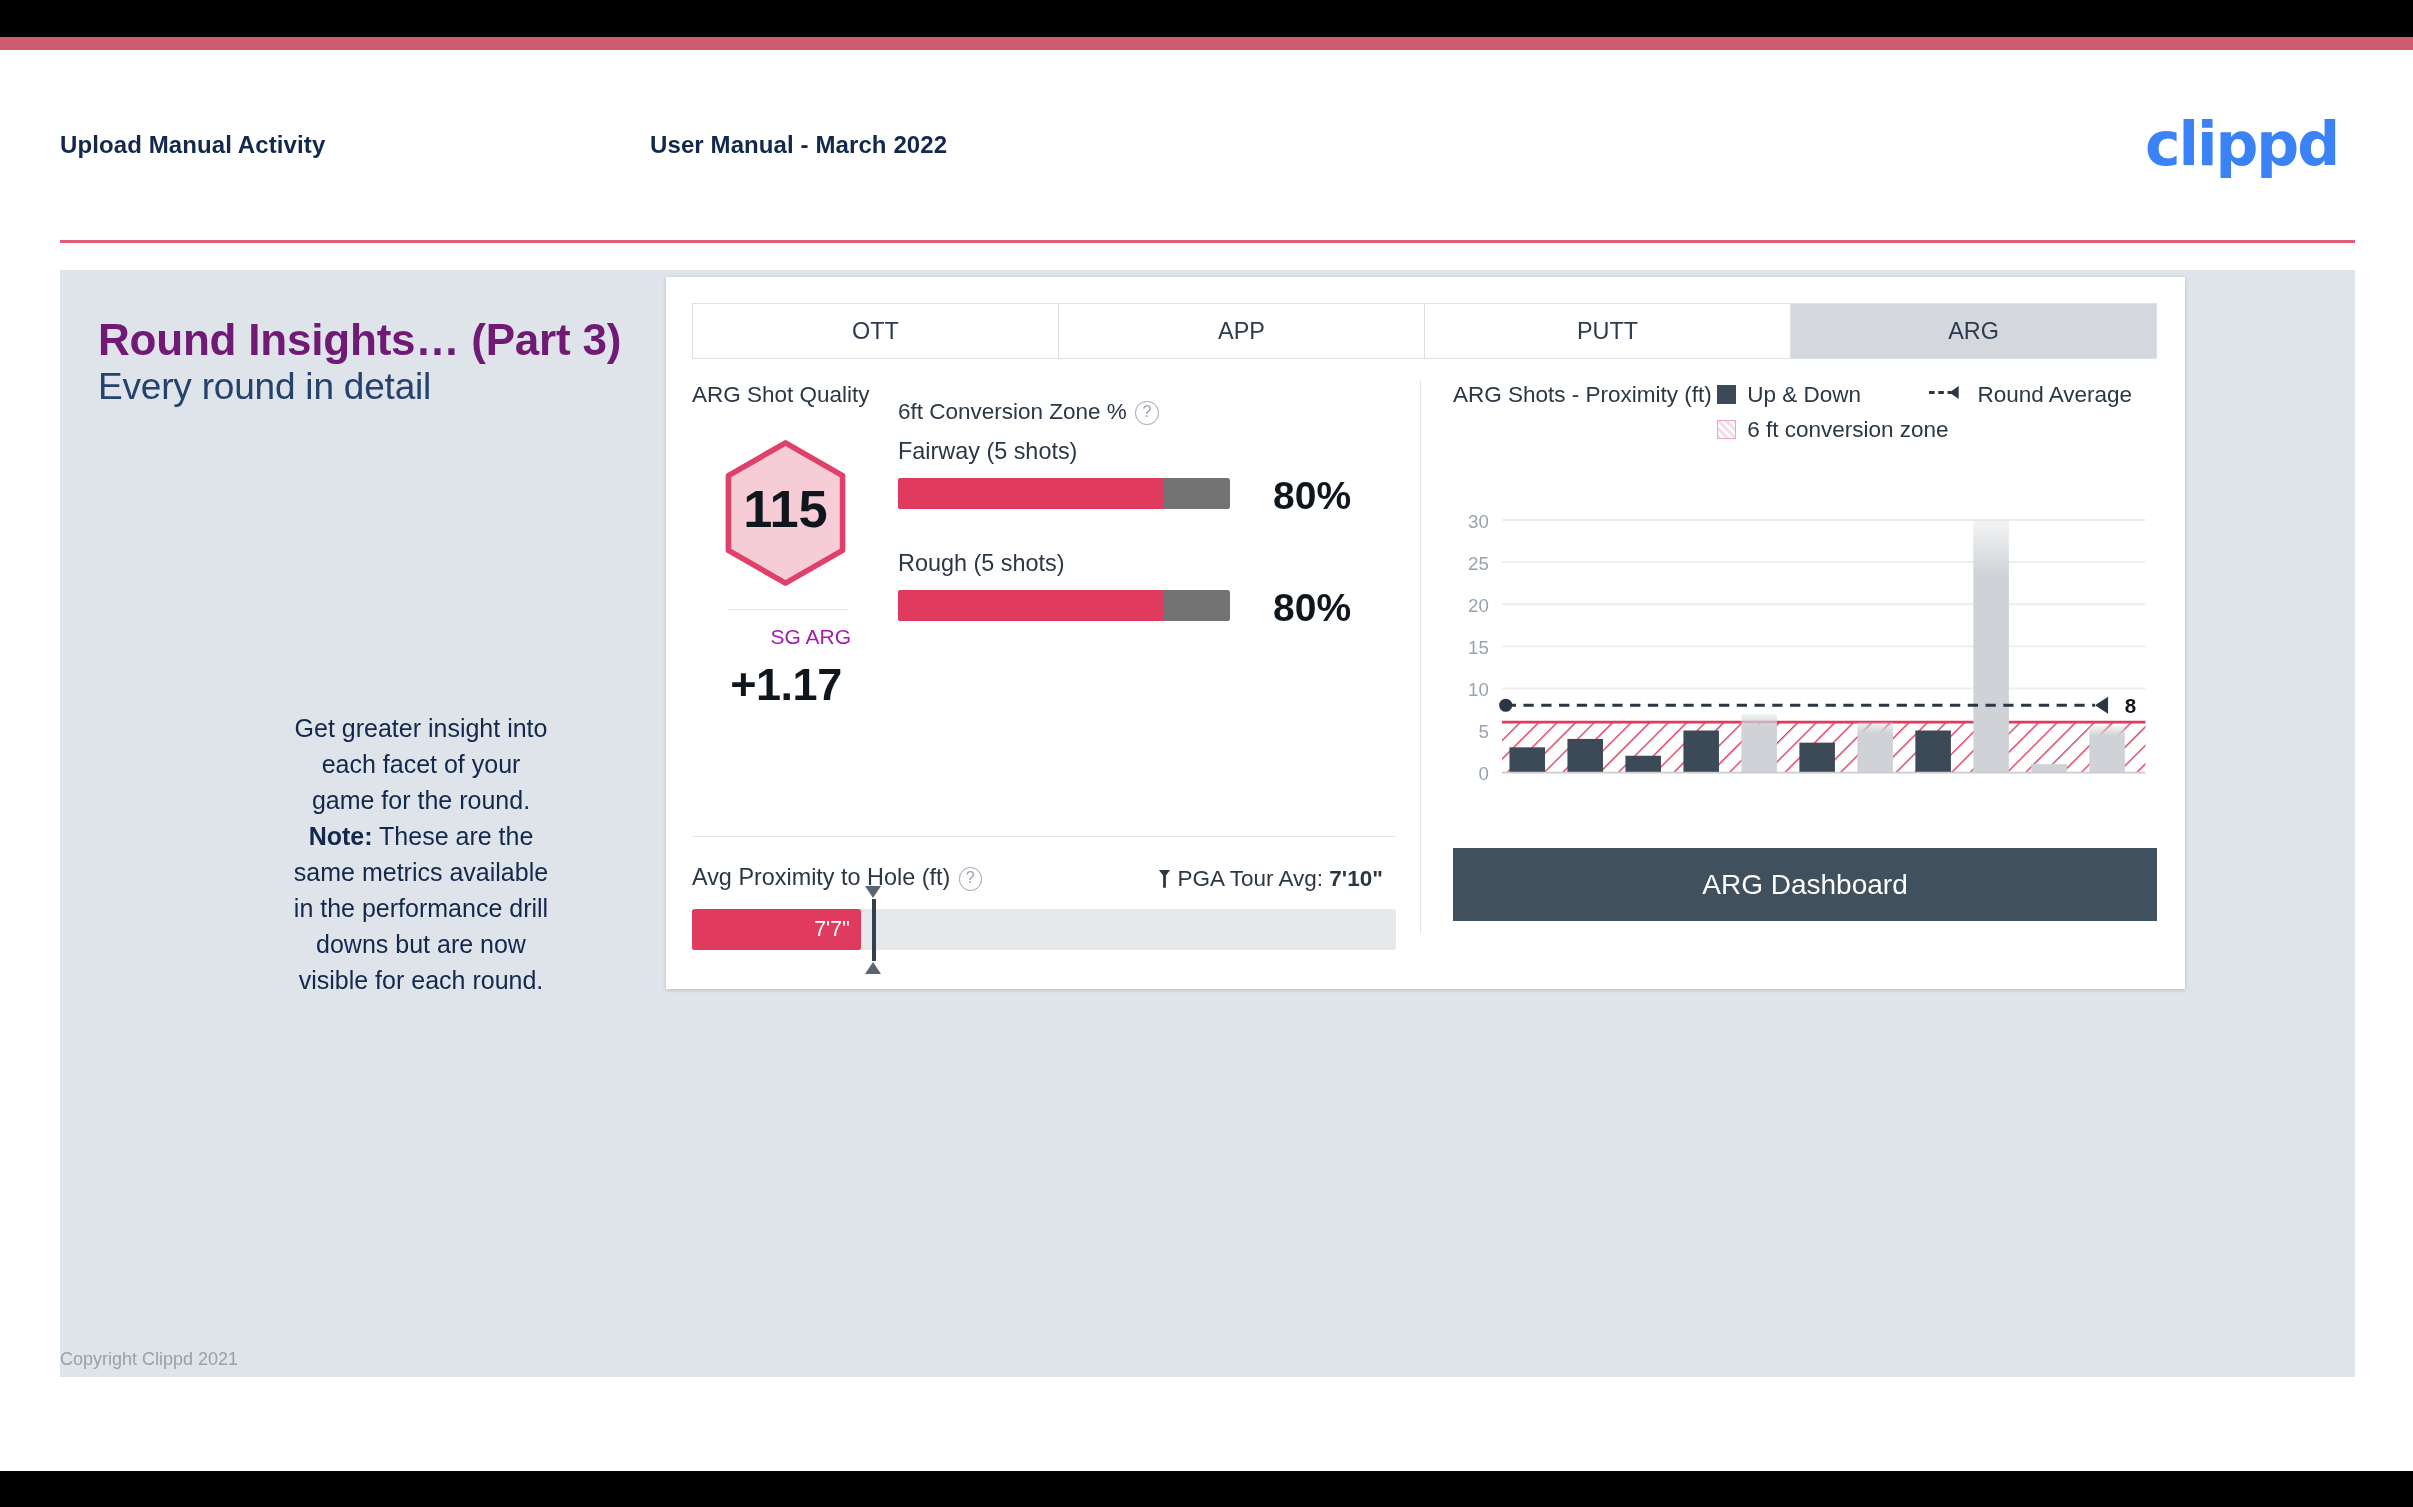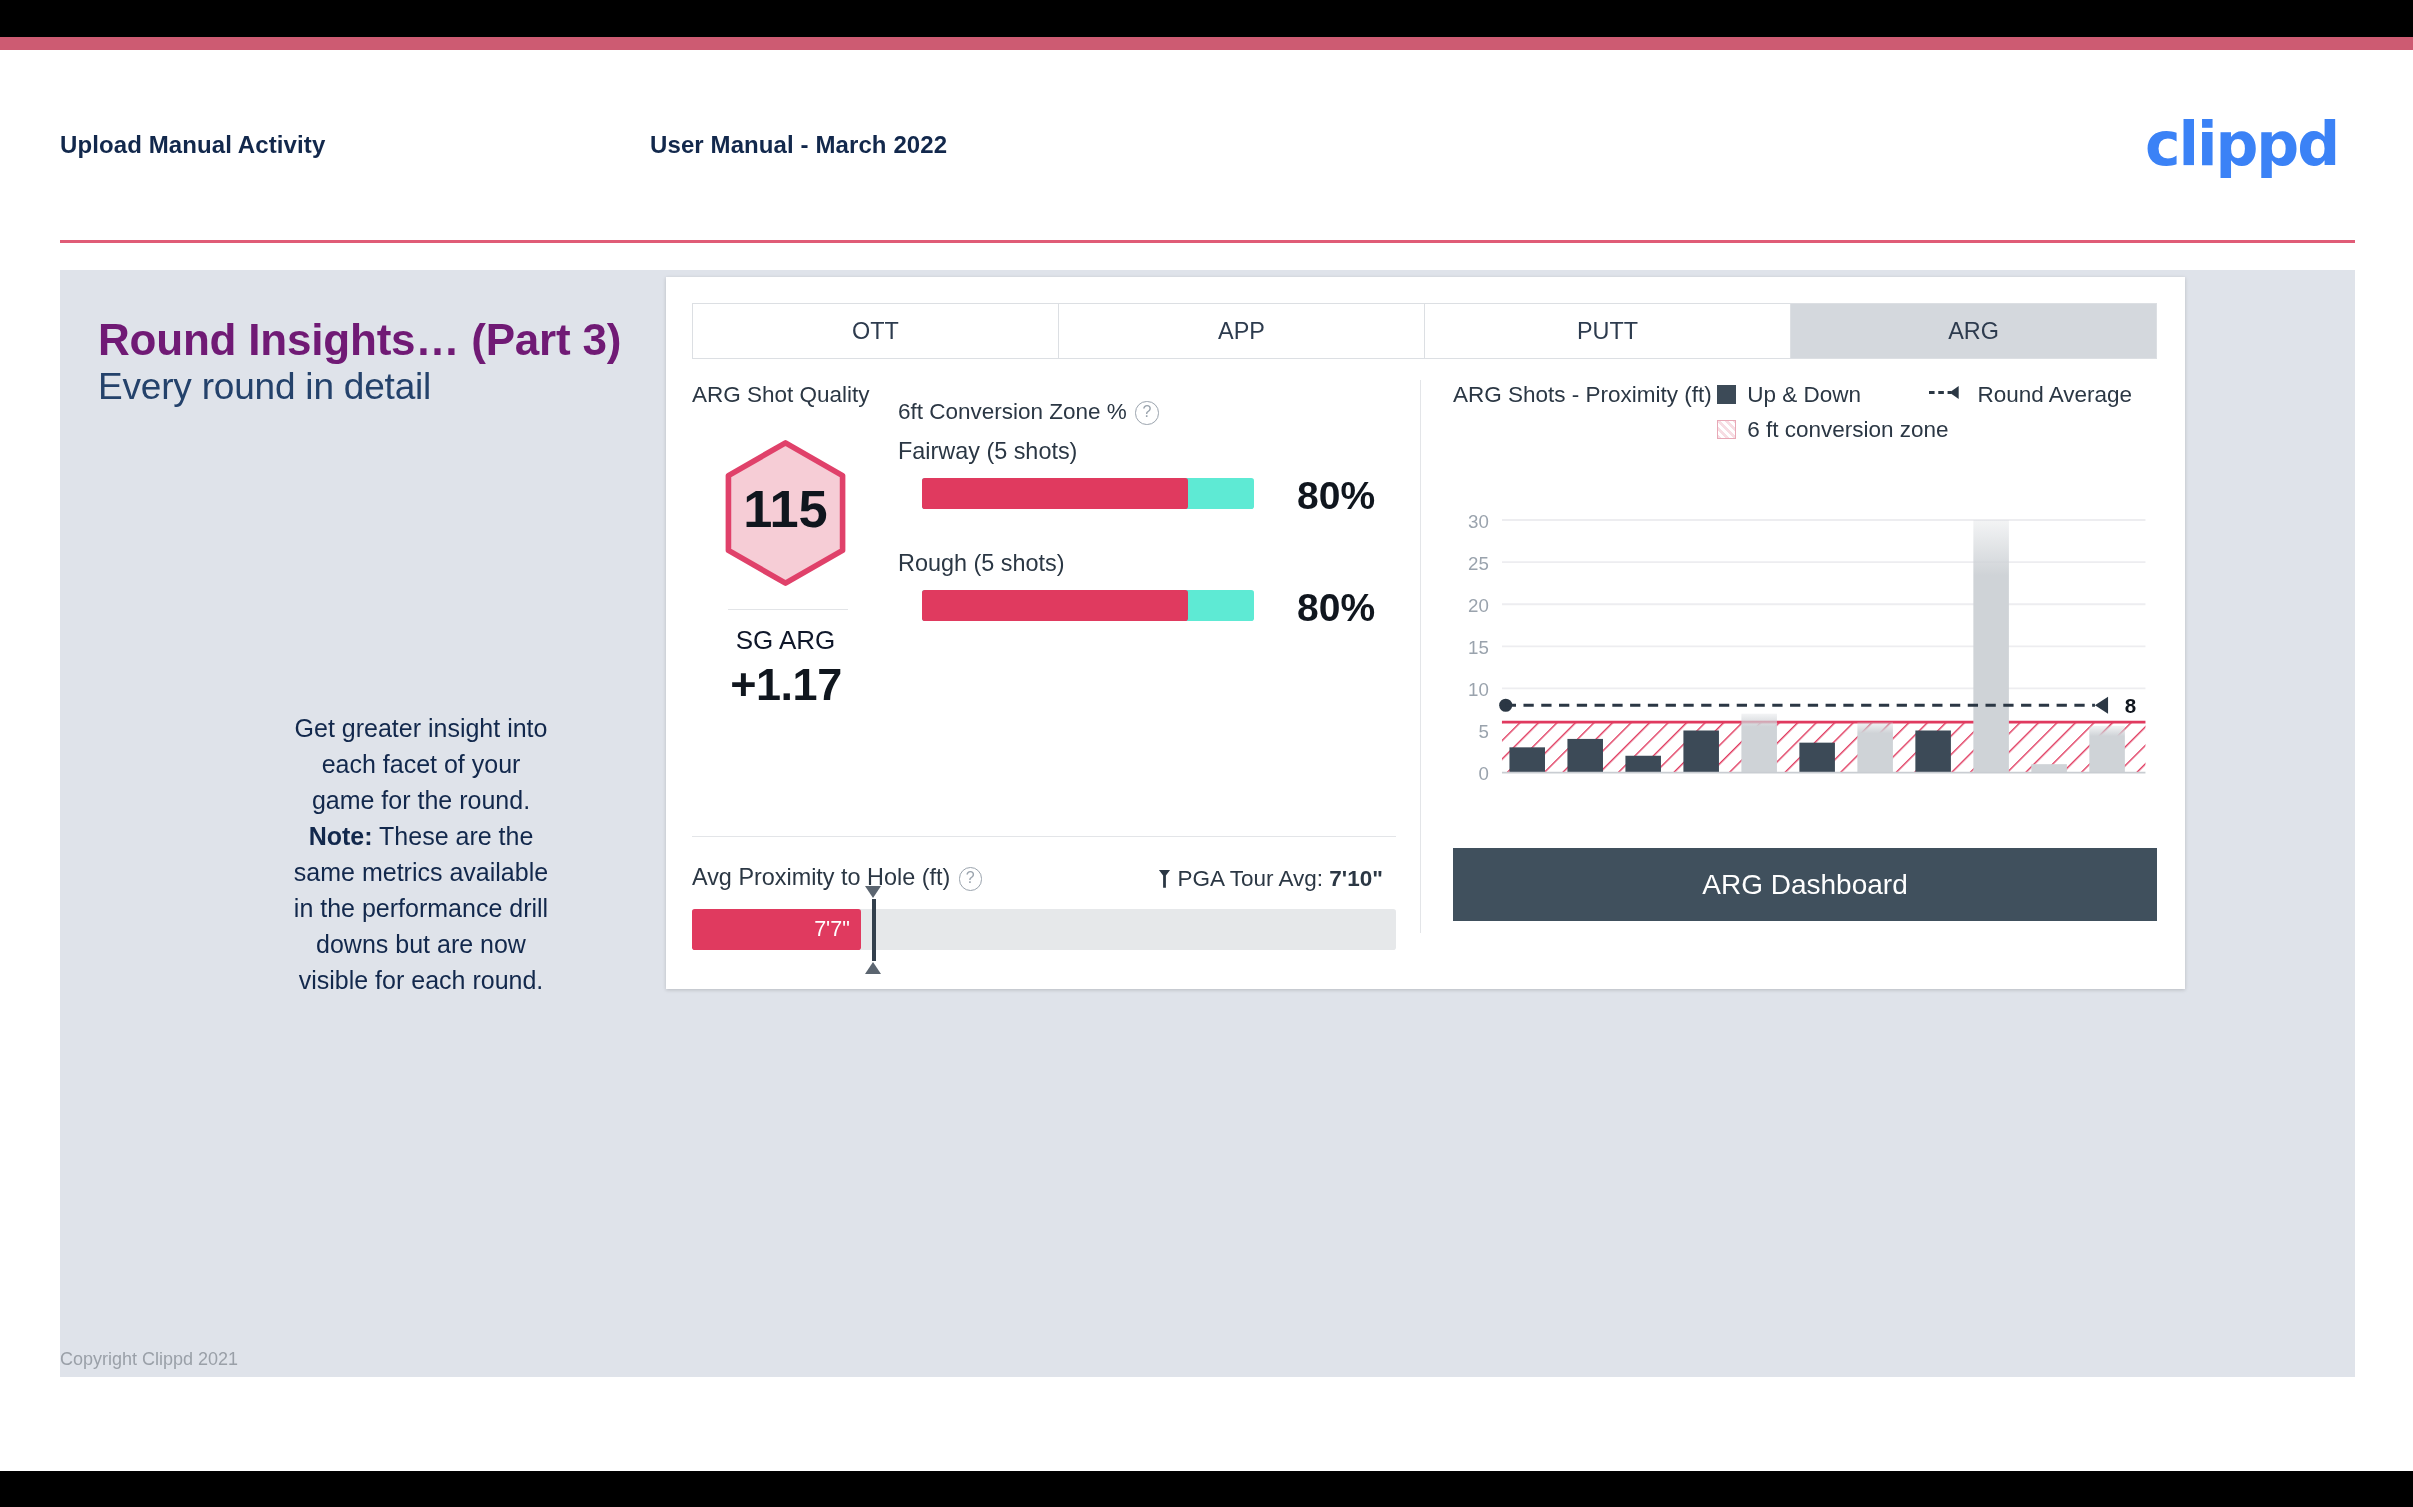--- a/index.html
+++ b/index.html
@@ -64,28 +64,28 @@
   .lbl-conv  { position:absolute; left:206px; top:19px; }
   .qmark {
     display:inline-block; width:23.4px; height:23.4px; border-radius:50%;
     border:1.9px solid #9aa3ad; color:#9aa3ad; font-size:16px; line-height:20.6px;
     text-align:center; vertical-align:1.9px; margin-left:8.4px; font-weight:400;
   }
 
   
   .hexwrap { position:absolute; left:28px; top:58px; width:131px; height:150px; }
   .sgdiv { position:absolute; left:36px; top:229px; width:120px; height:0.9px; background:#e2e4e7; }
-  .sg-label { position:absolute; left:28px; top:245px; width:131px; text-align:center; font-size:26px; color:#0f172a; }
+  .sg-label { position:absolute; left:28px; top:245px; width:131px; text-align:right; font-size:21px; color:#a21caf; }
   .sg-value { position:absolute; left:19px; top:279px; width:150px; text-align:center;
               font-size:45px; font-weight:700; color:#10161e; letter-spacing:-0.5px;}
 
   
   .conv-row { position:absolute; left:206px; width:506px; }
   .conv-name { font-size:23.4px; color:#2b3744; margin-bottom:13px; }
-  .bar-track { position:relative; width:332px; height:31px; background:#5eead4; border-radius:2.8px;margin-left:24px; }
+  .bar-track { position:relative; width:332px; height:31px; background:#737373; border-radius:2.8px; }
   .bar-fill  { position:absolute; left:0; top:0; height:31px; background:#e03a5f; border-radius:2.8px; }
   .conv-pct  { position:absolute; left:375px; top:-3.7px; font-size:39px; font-weight:700; color:#10161e; }
 
   
   .prox-div { position:absolute; left:0px; top:456px; width:704px; height:0.9px; background:#e3e5e8; }
   .prox-label { position:absolute; left:0px; top:484px; font-size:23.4px; color:#2b3744; }
   .prox-pga   { position:absolute; left:466px; top:486px; font-size:22.5px; color:#2b3744; }
   .prox-pga b { font-weight:700; }
   .teeicon { display:inline-block; width:13px; height:20.6px; vertical-align:-3.7px; margin-right:6.6px; }
   .prox-track { position:absolute; left:0px; top:529px; width:704px; height:41px; background:#e6e8ea; border-radius:2.8px; }

